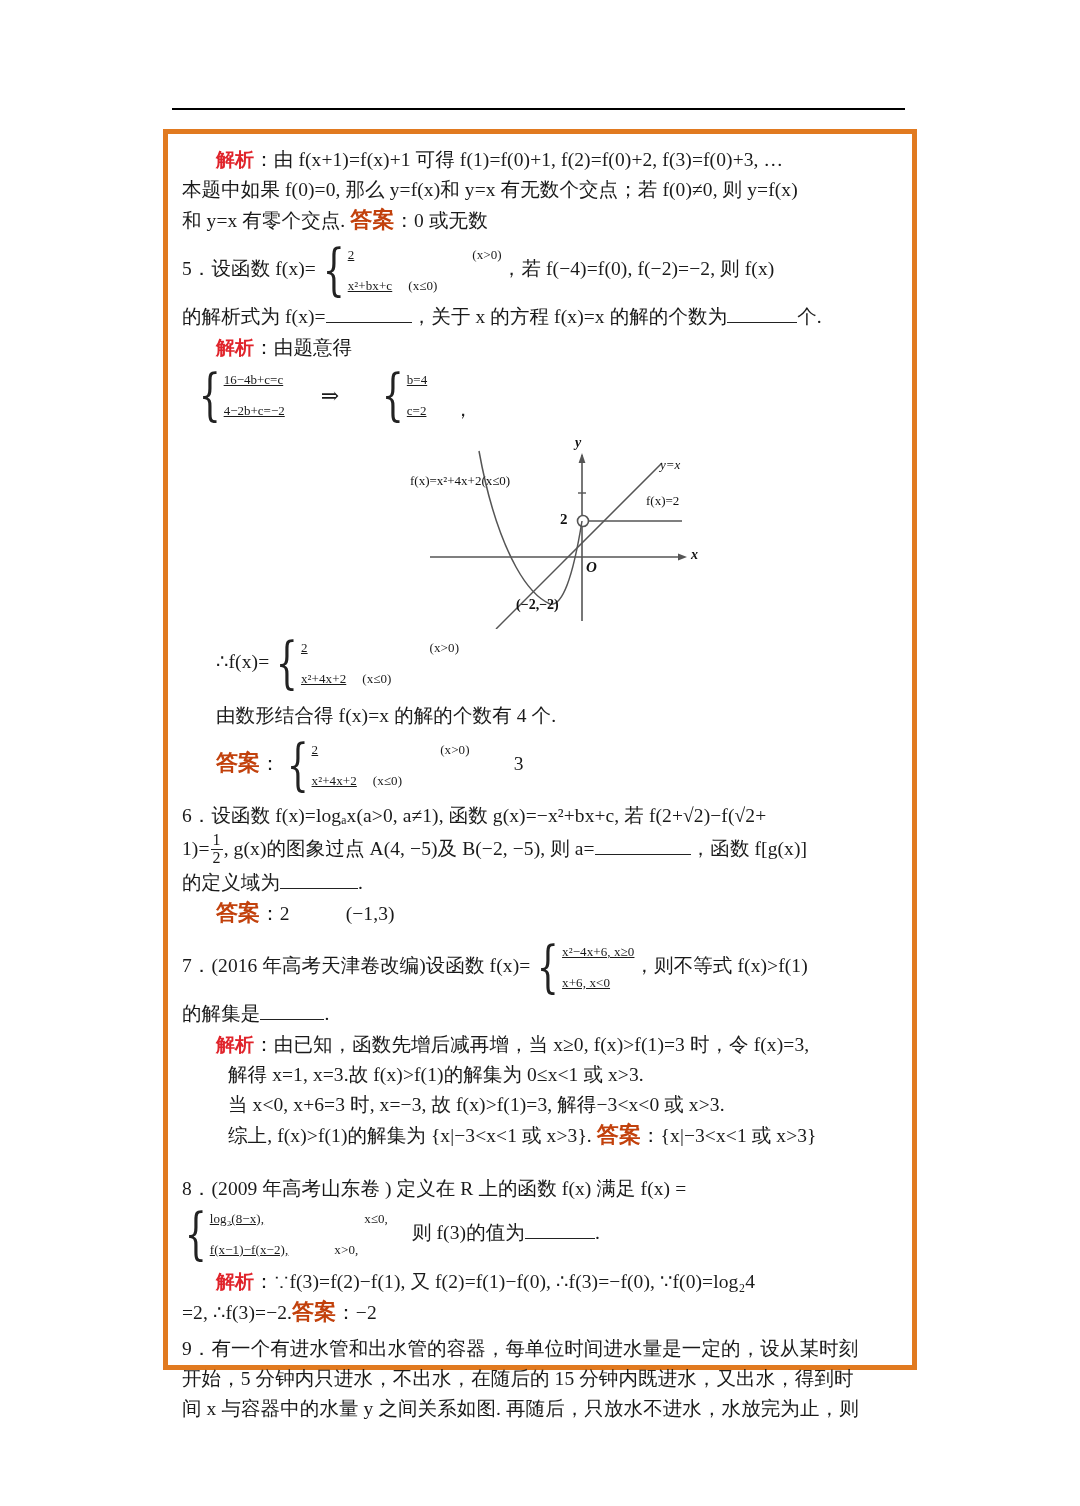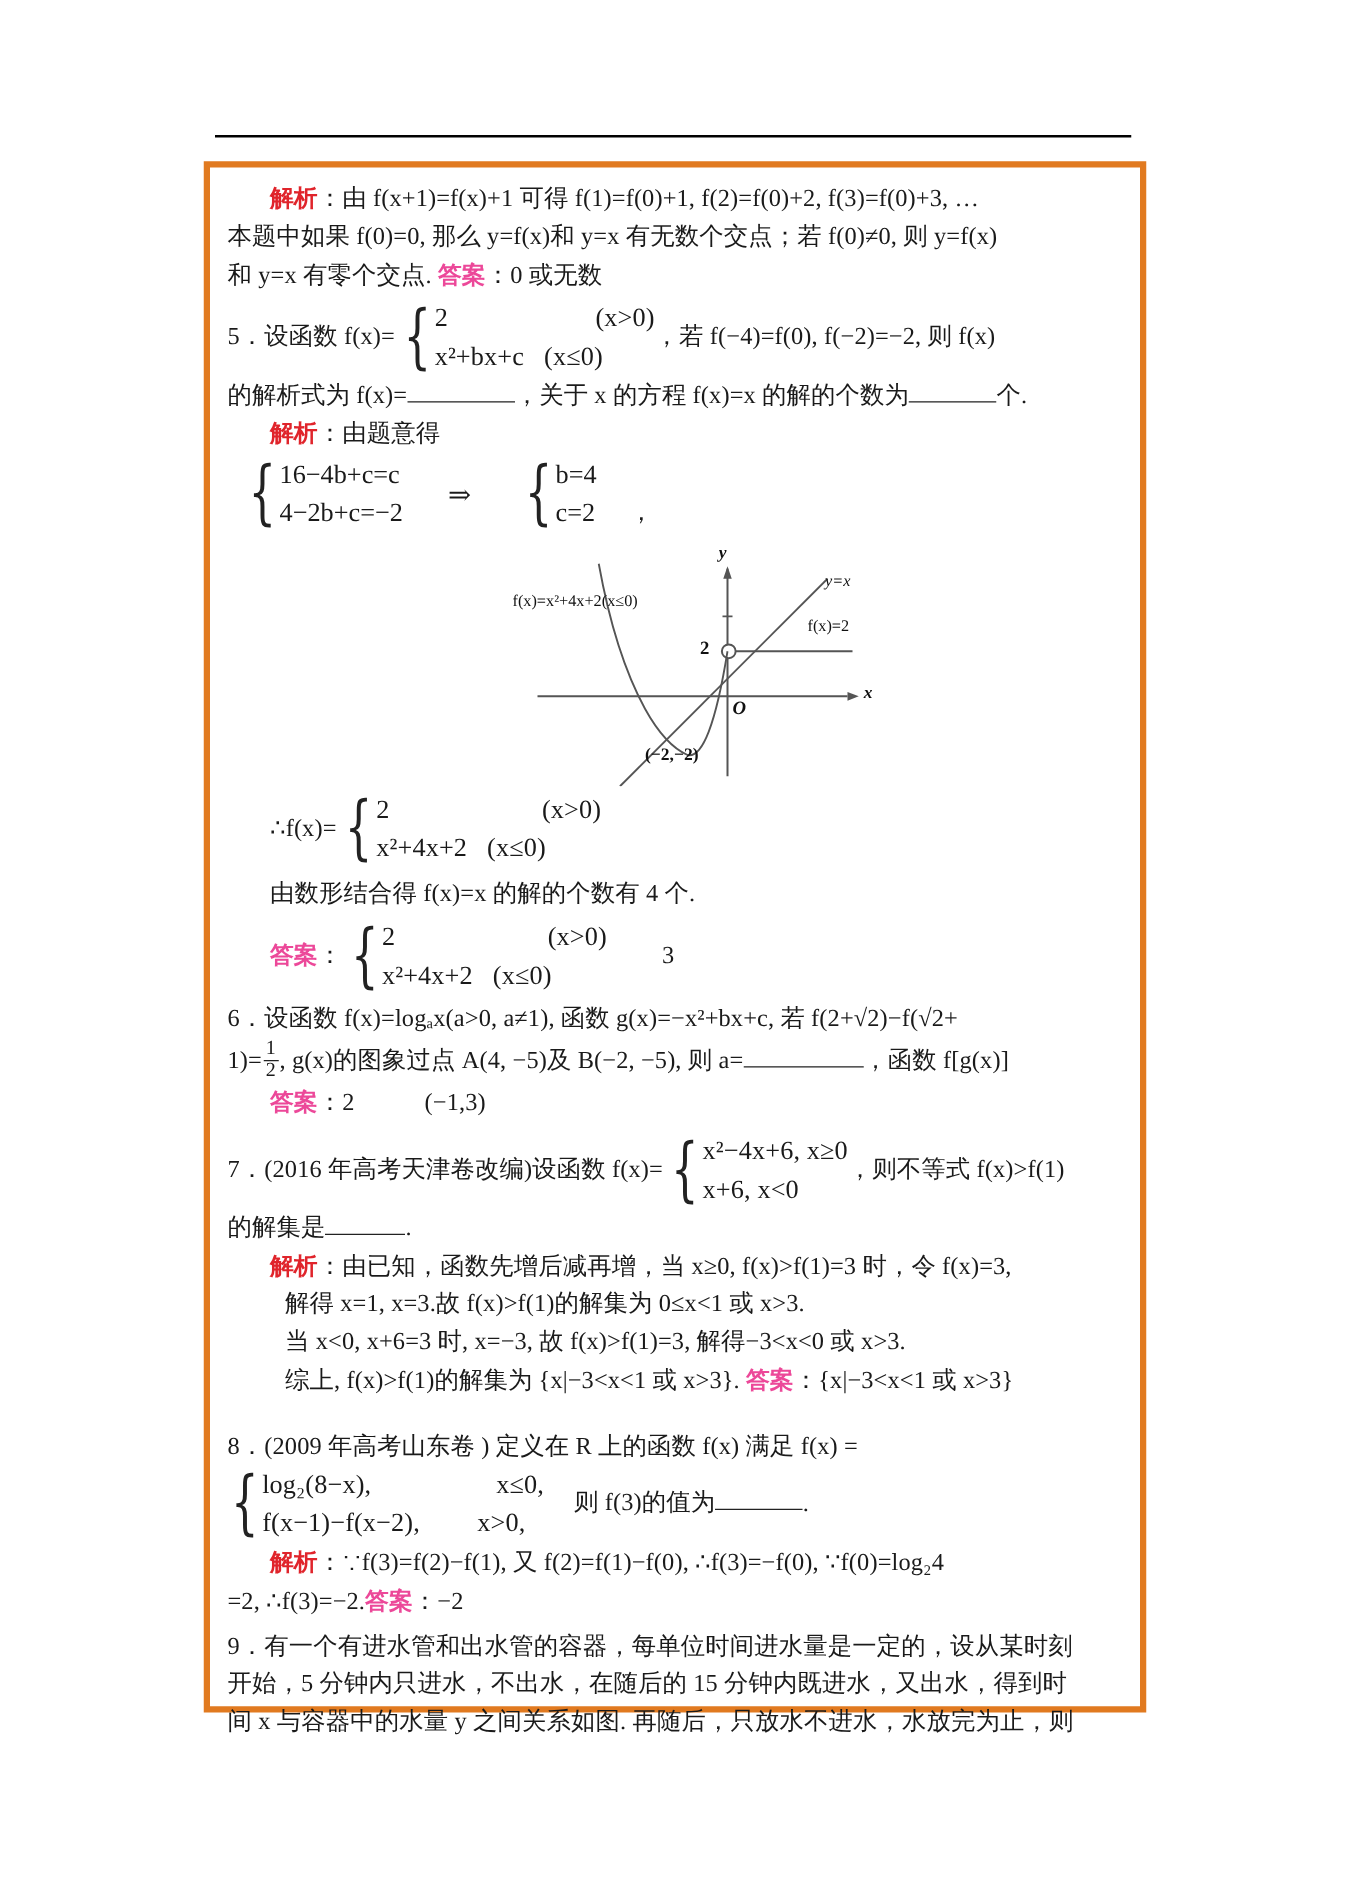--- a/index.html
+++ b/index.html
@@ -65,24 +65,24 @@
   .indent { padding-left: 34px; }
   .indent2 { padding-left: 46px; }
 
   .jx {
     color: #E0242B;
     font-weight: bold;
     font-family: "DejaVu Sans", "Liberation Sans", sans-serif;
     font-size: 19px;
   }
   .da {
-    color: #ec4899;
+    color: #c2410c;
     font-weight: bold;
     font-family: "DejaVu Sans", "Liberation Sans", sans-serif;
-    font-size: 19px;
+    font-size: 22px;
   }
   .bold { font-weight: bold; }
 
   .blank {
     display: inline-block;
     border-bottom: 1.6px solid #222;
     vertical-align: baseline;
   }
   .blank.w1 { width: 86px; }
   .blank.w2 { width: 70px; }
@@ -103,22 +103,23 @@
     line-height: 0.82;
     font-family: "DejaVu Serif", serif;
     font-weight: 300;
     transform: scaleX(0.62);
     transform-origin: center;
     margin-right: -4px;
     color: #222;
   }
   .pw .rows {
     display: inline-block;
-    font-size: 21px;
+    font-size: 13px;
     line-height: 31px;
+    text-decoration: underline;
   }
   .pw .rows .r { white-space: nowrap; }
   .pw .rows .r .cond { display: inline-block; }
 
   
   .sys-block {
     display: flex;
     align-items: center;
     font-size: 19.5px;
     padding-left: 10px;
@@ -245,20 +246,23 @@
             <span class="rows"><span class="r"><span>2</span><span class="cond" style="margin-left:122px;">(x&gt;0)</span></span><br><span class="r"><span>x²+4x+2</span><span class="cond" style="margin-left:16px;">(x≤0)</span></span></span>
           </span><span style="margin-left:44px;">3</span>
       </div>
 
       <div class="line" style="margin-top:4px;">
         <span>6．</span><span>设函数 f(x)=logₐx(a&gt;0, a≠1), 函数 g(x)=−x²+bx+c, 若 f(2+√2)−f(√2+</span>
       </div>
       <div class="line" style="line-height:36px;">
         <span>1)=</span><span class="frac"><span class="num">1</span><span class="den">2</span></span><span>, g(x)的图象过点 A(4, −5)及 B(−2, −5), 则 a=</span><span class="blank w3"></span><span>，函数 f[g(x)]</span>
       </div>
+      <div class="line">
+        <span>的定义域为</span><span class="blank w4"></span><span>.</span>
+      </div>
       <div class="line indent">
         <span class="da">答案</span><span>：</span><span>2</span><span style="margin-left:56px;">(−1,3)</span>
       </div>
 
       <div class="line" style="margin-top:8px; line-height:26px;">
         <span>7．</span><span>(2016 年高考天津卷改编)设函数 f(x)=</span><span class="pw">
             <span class="brace">{</span>
             <span class="rows"><span class="r">x²−4x+6, x≥0</span><br><span class="r">x+6, x&lt;0</span></span>
           </span><span style="">，则不等式 f(x)&gt;f(1)</span>
       </div>

